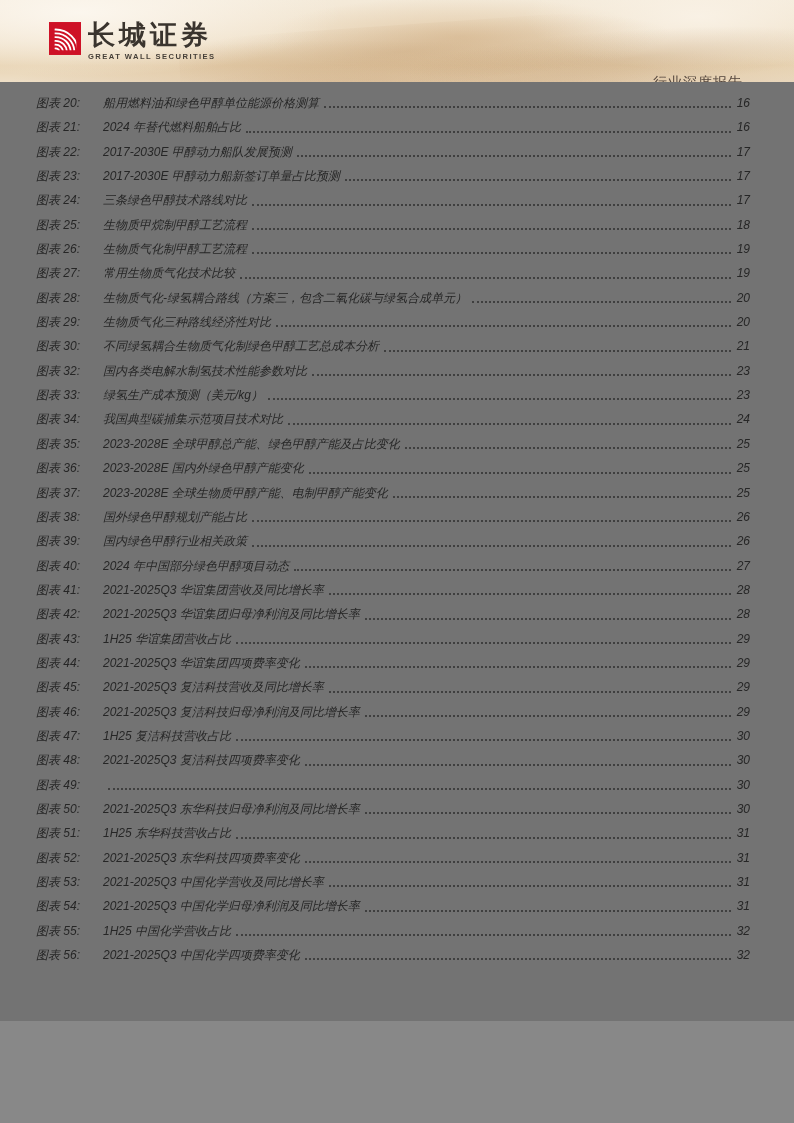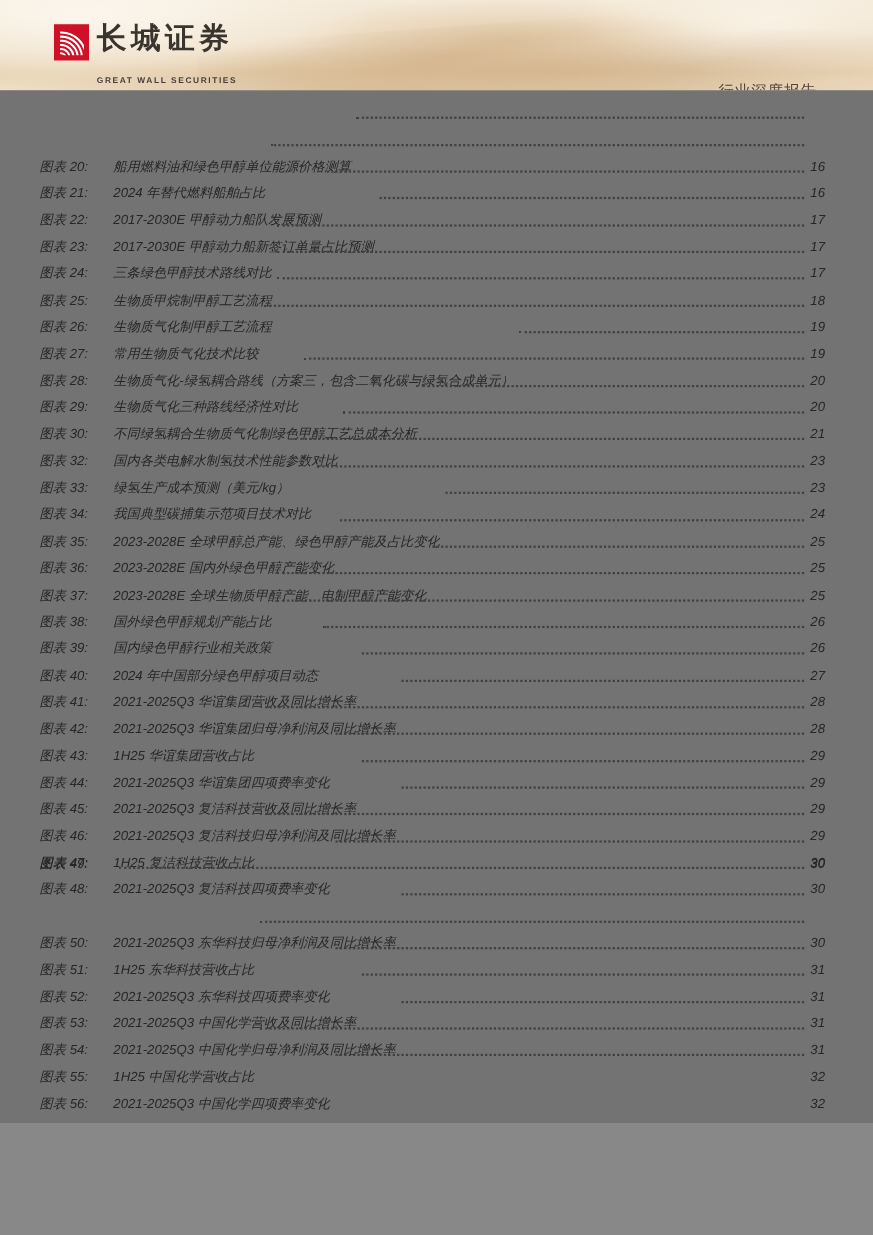--- a/index.html
+++ b/index.html
@@ -25,36 +25,36 @@
     background:
       radial-gradient(60% 55% at 35% 30%, rgba(189,149,104,.35), rgba(189,149,104,0) 70%),
       radial-gradient(50% 45% at 70% 55%, rgba(180,140,96,.28), rgba(180,140,96,0) 70%);
     transform:rotate(-4deg);
   }
 
   .logo{position:absolute;left:49px;top:21px;display:flex;align-items:flex-start;gap:7px;}
   .logo-mark{width:32px;height:35px;display:block;}
   .logo-text{display:flex;flex-direction:column;}
   .logo-cn{font-size:27px;font-weight:700;color:#3a342e;letter-spacing:4px;line-height:1.05;white-space:nowrap;}
-  .logo-en{font-size:7.6px;font-weight:700;color:#453f38;letter-spacing:1.45px;margin-top:19px;white-space:nowrap;}
+  .logo-en{font-size:7.6px;font-weight:700;color:#453f38;letter-spacing:1.45px;margin-top:3px;white-space:nowrap;}
 
   .report-type{
     position:absolute;right:51px;top:33px;
     font-size:14px;font-weight:400;color:#53453c;letter-spacing:1px;white-space:nowrap;margin-top:41px;
   }
 
   
   .toc{position:absolute;left:36px;top:91px;width:714px;}
   .toc-row{
     display:flex;align-items:baseline;
     height:24.35px;line-height:24.35px;
     font-size:12px;font-style:italic;color:#262626;white-space:nowrap;
   }
   .toc-label{flex:0 0 67px;}
-  .toc-title{flex:0 0 auto;margin-top:48px;}
+  .toc-title{flex:0 0 auto;}
   .toc-dots{
     flex:1 1 10px;min-width:8px;height:0;
     border-bottom:2px dotted #3f3f3f;
     align-self:flex-end;margin:0 3px 7px 5px;
   }
   .toc-page{flex:0 0 auto;min-width:16px;text-align:right;}
 
   
   .footer-rule{position:absolute;left:45px;top:1082px;width:705px;height:3px;background:#c8102e;}
   .footer-meta{position:absolute;left:0;top:1040px;width:794px;font-size:10px;color:#15151f;}

